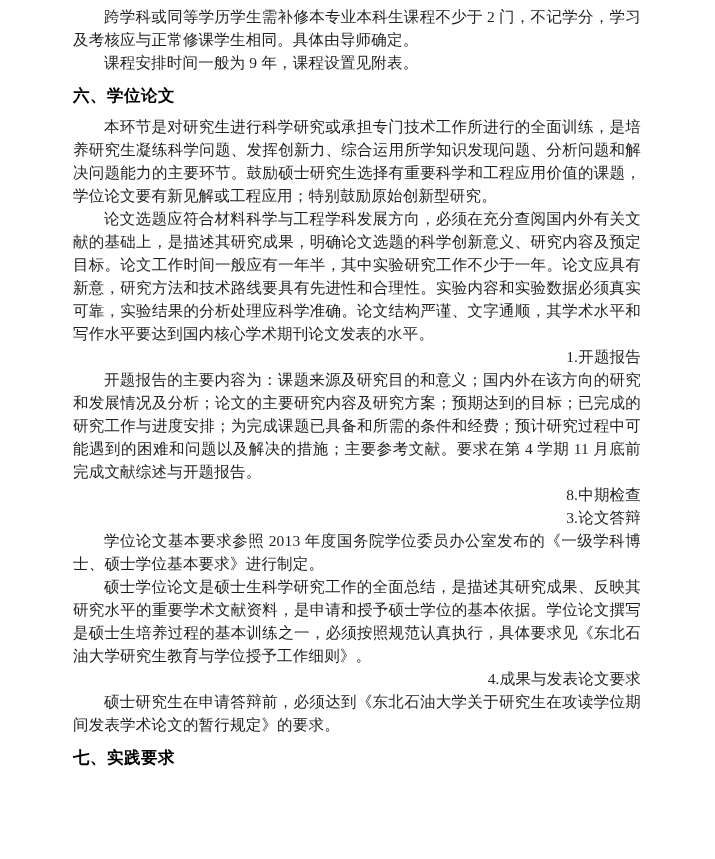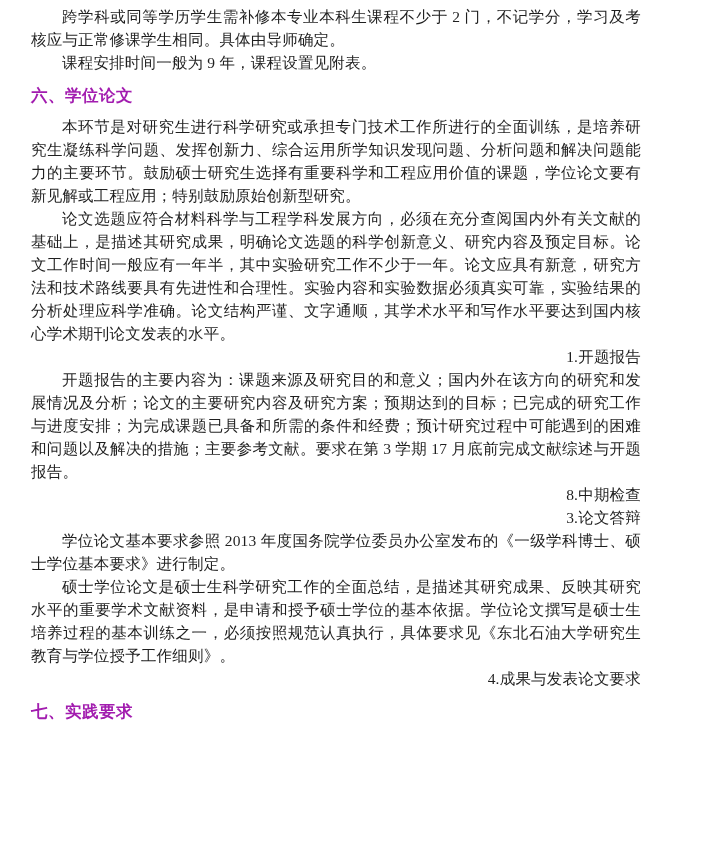--- a/index.html
+++ b/index.html
@@ -4,21 +4,21 @@
 <style>
   html, body {
     margin: 0;
     padding: 0;
     background: #ffffff;
   }
   .page {
     box-sizing: border-box;
     width: 715px;
     height: 859px;
-    padding: 5px 74px 0 31px;
+    padding: 5px 74px 0 73px;
     background: #ffffff;
     color: #1f1f1f;
     font-family: "Liberation Serif", "DejaVu Serif", serif;
     font-size: 15.5px;
     line-height: 23px;
     overflow: hidden;
   }
   .page p.body,
   .page p.subheading {
     margin: 0;
@@ -28,34 +28,35 @@
   }
   .page p.subheading {
     text-align: right;
   }
   .page h2.heading {
     margin: 10px 0 8px 0;
     font-family: "Liberation Sans", "DejaVu Sans", sans-serif;
     font-size: 16.5px;
     line-height: 23px;
     font-weight: bold;
-    color: #a21caf;
+    color: #000000;
     letter-spacing: 0.5px;
   }
 </style>
 </head>
 <body>
 
 <div class="page">
     <p class="body">跨学科或同等学历学生需补修本专业本科生课程不少于 2 门，不记学分，学习及考核应与正常修课学生相同。具体由导师确定。</p>
     <p class="body">课程安排时间一般为 9 年，课程设置见附表。</p>
     <h2 class="heading">六、学位论文</h2>
     <p class="body">本环节是对研究生进行科学研究或承担专门技术工作所进行的全面训练，是培养研究生凝练科学问题、发挥创新力、综合运用所学知识发现问题、分析问题和解决问题能力的主要环节。鼓励硕士研究生选择有重要科学和工程应用价值的课题，学位论文要有新见解或工程应用；特别鼓励原始创新型研究。</p>
     <p class="body">论文选题应符合材料科学与工程学科发展方向，必须在充分查阅国内外有关文献的基础上，是描述其研究成果，明确论文选题的科学创新意义、研究内容及预定目标。论文工作时间一般应有一年半，其中实验研究工作不少于一年。论文应具有新意，研究方法和技术路线要具有先进性和合理性。实验内容和实验数据必须真实可靠，实验结果的分析处理应科学准确。论文结构严谨、文字通顺，其学术水平和写作水平要达到国内核心学术期刊论文发表的水平。</p>
     <p class="subheading">1.开题报告</p>
-    <p class="body">开题报告的主要内容为：课题来源及研究目的和意义；国内外在该方向的研究和发展情况及分析；论文的主要研究内容及研究方案；预期达到的目标；已完成的研究工作与进度安排；为完成课题已具备和所需的条件和经费；预计研究过程中可能遇到的困难和问题以及解决的措施；主要参考文献。要求在第 3 学期 17 月底前完成文献综述与开题报告。</p>
+    <p class="body">开题报告的主要内容为：课题来源及研究目的和意义；国内外在该方向的研究和发展情况及分析；论文的主要研究内容及研究方案；预期达到的目标；已完成的研究工作与进度安排；为完成课题已具备和所需的条件和经费；预计研究过程中可能遇到的困难和问题以及解决的措施；主要参考文献。要求在第 4 学期 11 月底前完成文献综述与开题报告。</p>
     <p class="subheading">8.中期检查</p>
     <p class="subheading">3.论文答辩</p>
     <p class="body">学位论文基本要求参照 2013 年度国务院学位委员办公室发布的《一级学科博士、硕士学位基本要求》进行制定。</p>
     <p class="body">硕士学位论文是硕士生科学研究工作的全面总结，是描述其研究成果、反映其研究水平的重要学术文献资料，是申请和授予硕士学位的基本依据。学位论文撰写是硕士生培养过程的基本训练之一，必须按照规范认真执行，具体要求见《东北石油大学研究生教育与学位授予工作细则》。</p>
     <p class="subheading">4.成果与发表论文要求</p>
+    <p class="body">硕士研究生在申请答辩前，必须达到《东北石油大学关于研究生在攻读学位期间发表学术论文的暂行规定》的要求。</p>
     <h2 class="heading">七、实践要求</h2>
   </div>
 
 </body></html>

